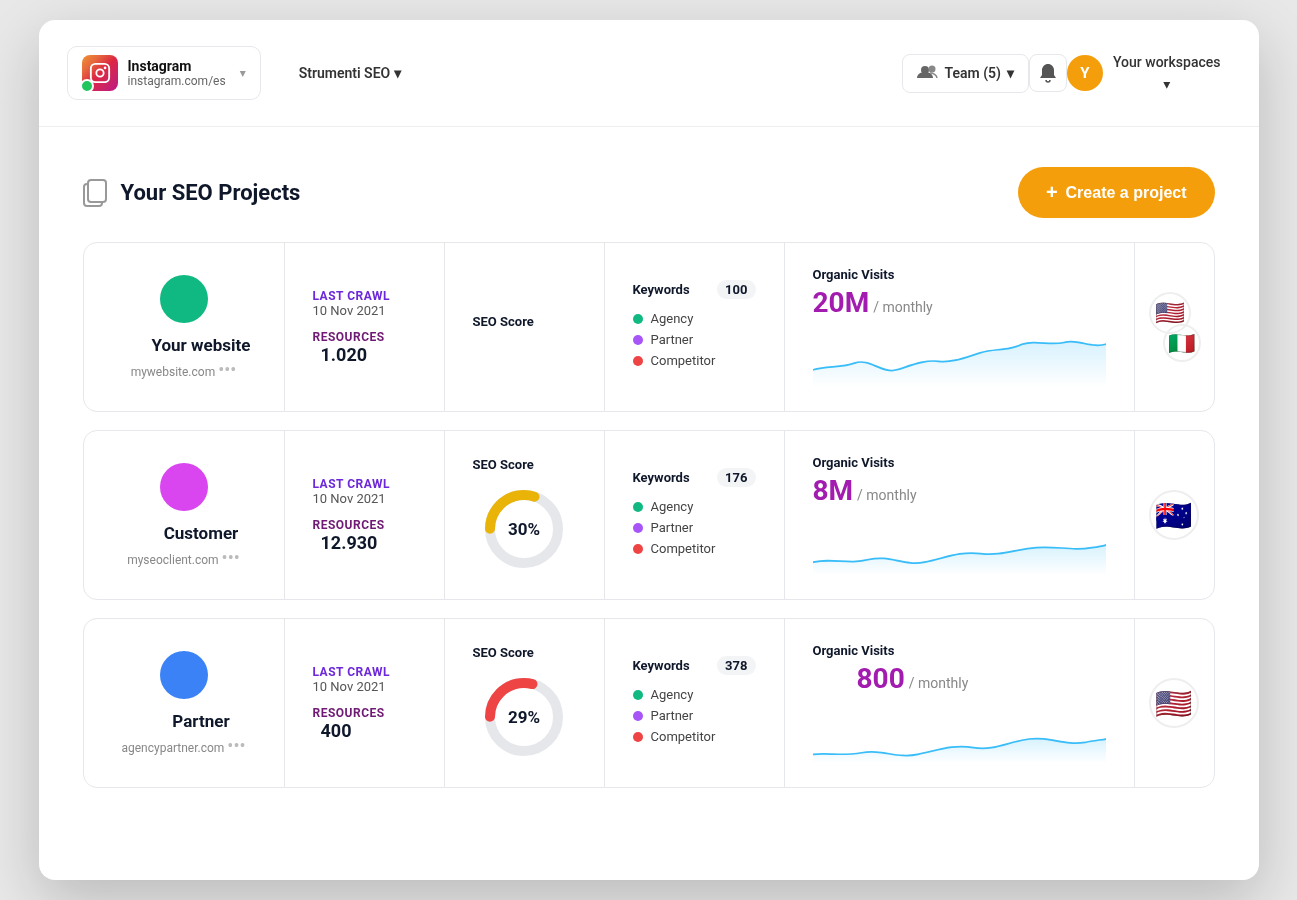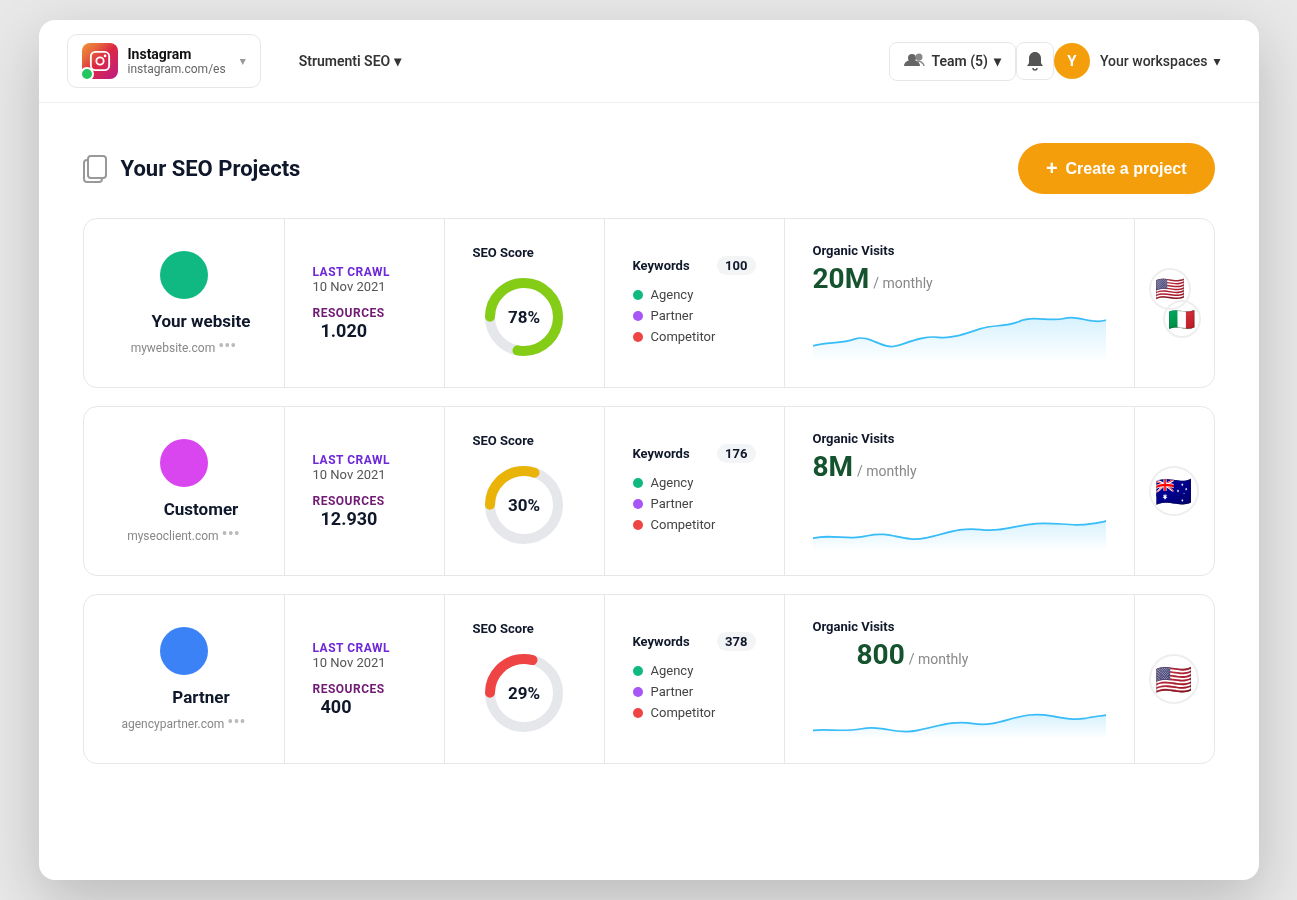--- a/index.html
+++ b/index.html
@@ -17,21 +17,21 @@
       border-radius: 16px;
       box-shadow: 0 20px 60px rgba(0,0,0,0.2);
       width: 1220px;
       min-height: 860px;
       overflow: hidden;
     }
     
     .header {
       display: flex;
       align-items: center;
-      padding: 14px 28px;
+      padding: 26px 28px;
       border-bottom: 1px solid #eee;
       gap: 16px;
     }
     .site-selector {
       display: flex;
       align-items: center;
       gap: 10px;
       border: 1px solid #e5e7eb;
       border-radius: 10px;
       padding: 8px 14px;
@@ -131,20 +131,21 @@
     .workspace-btn {
       display: flex;
       align-items: center;
       gap: 6px;
       padding: 6px 10px;
       border-radius: 8px;
       cursor: pointer;
       font-size: 14px;
       font-weight: 500;
       color: #333;
+      flex-direction: column;
     }
 
     
     .main {
       padding: 40px 44px;
     }
     .page-title {
       font-size: 42px;
       font-weight: 900;
       color: #0f172a;
@@ -247,21 +248,21 @@
       color: #0f172a;
     }
     .section-keywords { width: 180px; }
     .kw-header { display: flex; align-items: center; justify-content: space-between; margin-bottom: 12px; }
     .kw-title { font-size: 13px; font-weight: 700; color: #0f172a; }
     .kw-count { font-size: 13px; font-weight: 700; color: #0f172a; background: #f3f4f6; padding: 2px 8px; border-radius: 20px; }
     .kw-item { display: flex; align-items: center; gap: 8px; font-size: 13px; color: #444; margin-bottom: 6px; }
     .kw-dot { width: 10px; height: 10px; border-radius: 50%; flex-shrink: 0; }
     .section-organic { flex: 1; }
     .organic-label { font-size: 13px; font-weight: 700; color: #0f172a; margin-bottom: 4px; }
-    .organic-value { font-size: 28px; font-weight: 700; color: #14532d; }
+    .organic-value { font-size: 28px; font-weight: 700; color: #a21caf; }
     .organic-unit { font-size: 14px; font-weight: 400; color: #888; }
     .sparkline {
       margin-top: 8px;
       width: 100%;
       height: 60px;
     }
     .section-flags {
       width: 80px;
       align-items: center;
       justify-content: center;
@@ -364,27 +365,20 @@
       <div class="site-domain">mywebsite.com <span class="dots-menu">•••</span></div>
     </div>
     <div class="card-section section-crawl">
       <div class="crawl-label">Last Crawl</div>
       <div class="crawl-date">10 Nov 2021</div>
       <div class="crawl-resources-label">Resources</div>
       <div class="crawl-resources-value">1.020</div>
     </div>
     <div class="card-section section-seo">
       <div class="seo-score-label">SEO Score</div>
-      <div class="donut-container">
-        <svg width="90" height="90" viewBox="0 0 90 90">
-    <circle cx="45" cy="45" r="34" fill="none" stroke="#e5e7eb" stroke-width="10"></circle>
-    <circle cx="45" cy="45" r="34" fill="none" stroke="#84cc16" stroke-width="10" stroke-dasharray="166.6 47.0" stroke-dashoffset="53.40707511102649" stroke-linecap="round" transform="rotate(-90 45 45)"></circle>
-  </svg>
-        <div class="donut-text">78%</div>
-      </div>
     </div>
     <div class="card-section section-keywords">
       <div class="kw-header">
         <span class="kw-title">Keywords</span>
         <span class="kw-count">100</span>
       </div>
       <div class="kw-item">
       <span class="kw-dot" style="background:#10b981;"></span>
       <span>Agency</span>
     </div>

